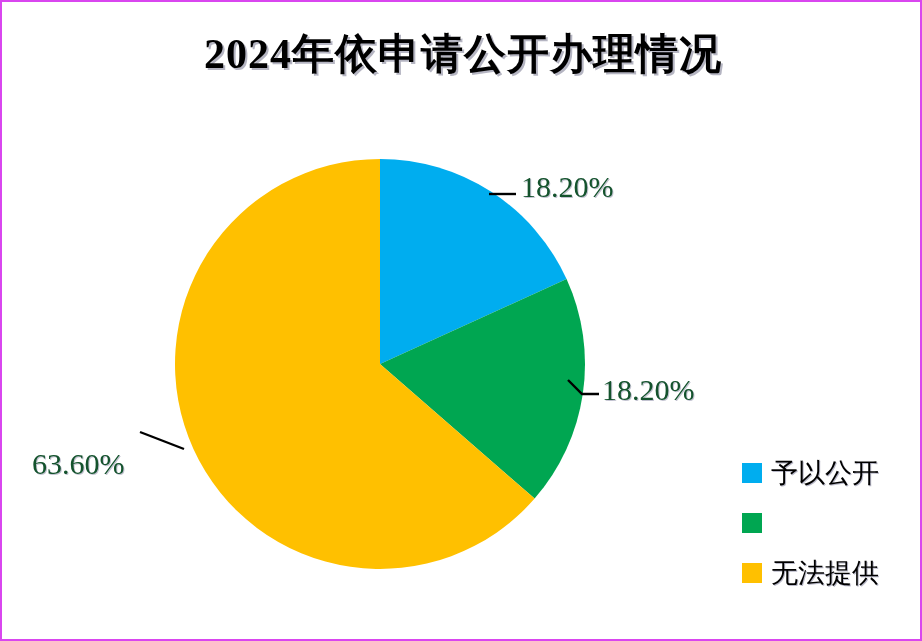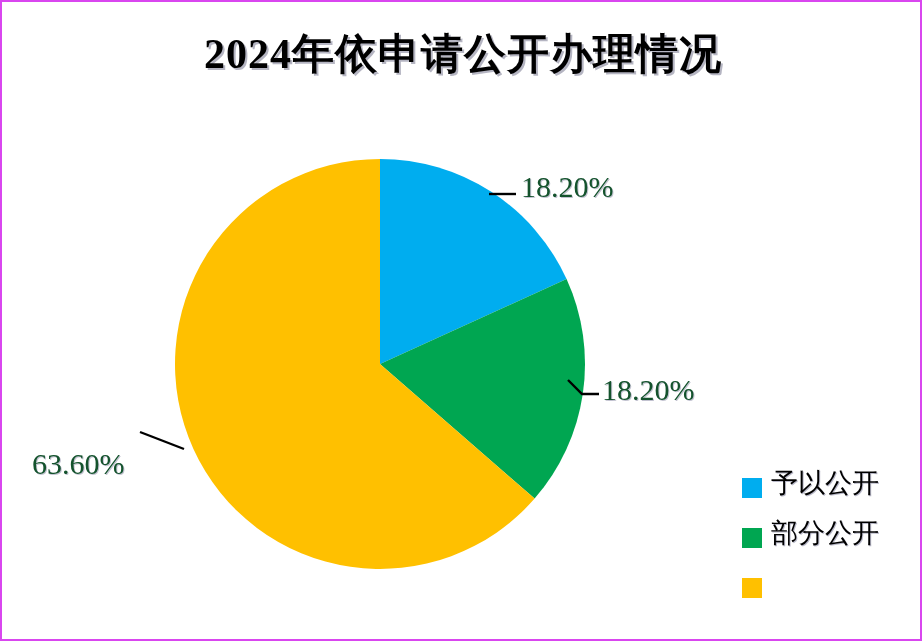--- a/index.html
+++ b/index.html
@@ -60,21 +60,21 @@
 
   
   #legend {
     position: absolute;
     left: 740px;
     top: 446px;
     width: 170px;
   }
   .legend-item {
     display: flex;
-    align-items: flex-end;
+    align-items: center;
     height: 50px;
   }
   .legend-swatch {
     width: 20px;
     height: 20px;
     flex: 0 0 20px;
     margin-right: 9px;
   }
   .legend-label {
     font-family: "Liberation Serif", serif;
@@ -115,22 +115,22 @@
 
   <div id="legend">
 
     <div class="legend-item">
       <span class="legend-swatch" style="background:#00ADEF;"></span>
       <span class="legend-label">予以公开</span>
     </div>
 
     <div class="legend-item">
       <span class="legend-swatch" style="background:#00A651;"></span>
-      <span class="legend-label">部分公开</span>
     </div>
 
     <div class="legend-item">
       <span class="legend-swatch" style="background:#FFC000;"></span>
+      <span class="legend-label">无法提供</span>
     </div>
 
   </div>
 
 </div>
 
 </body></html>

